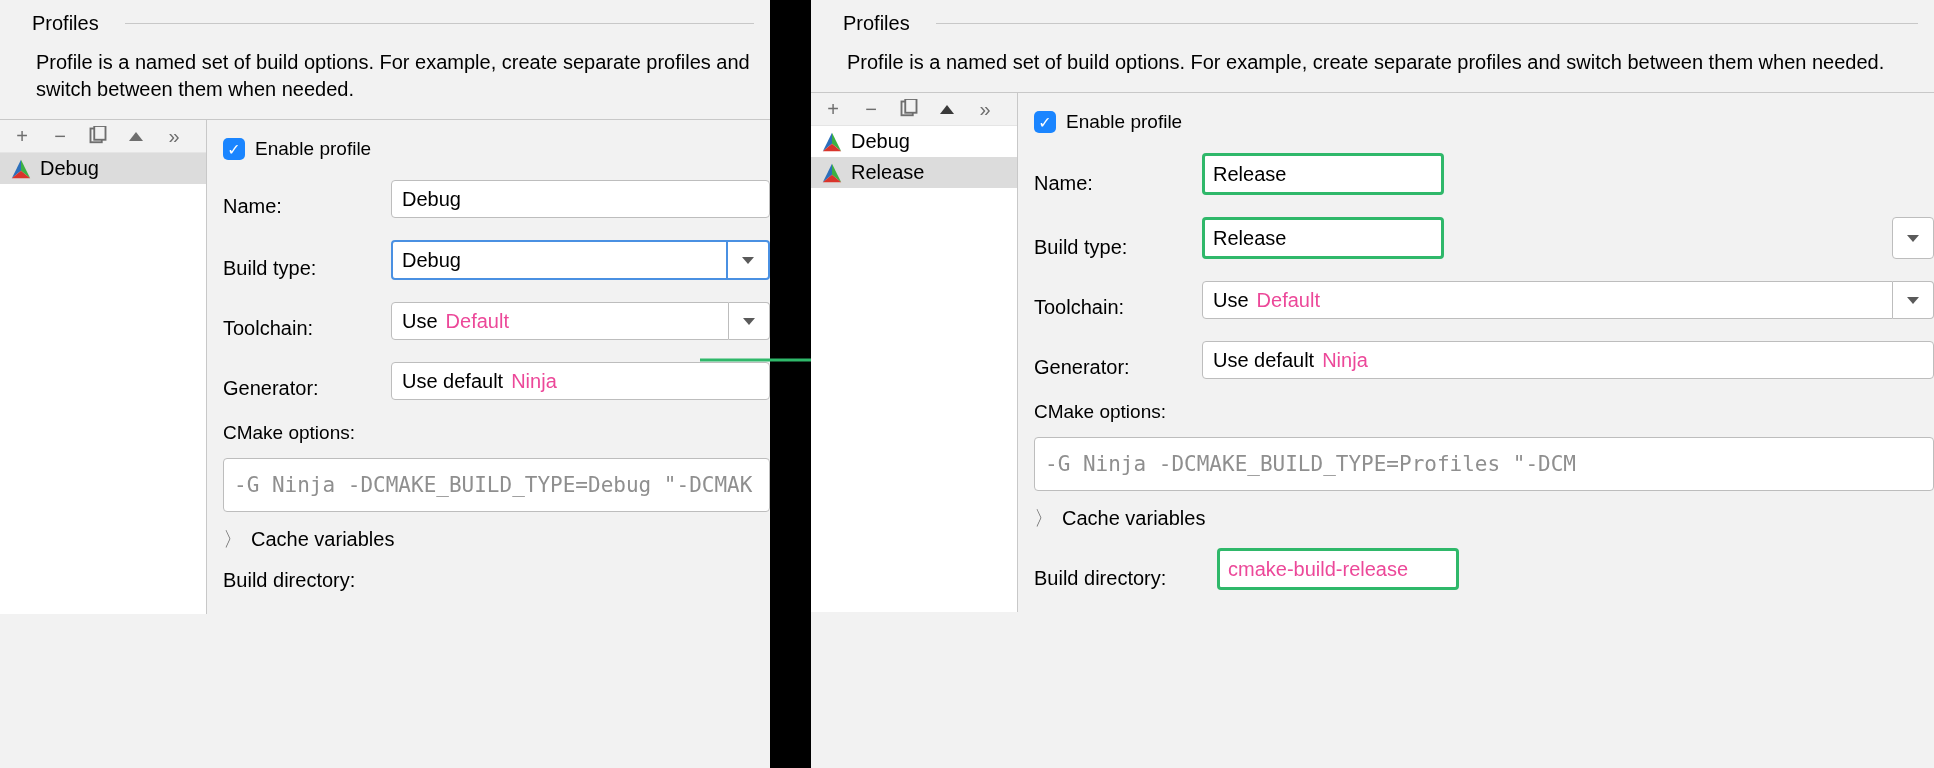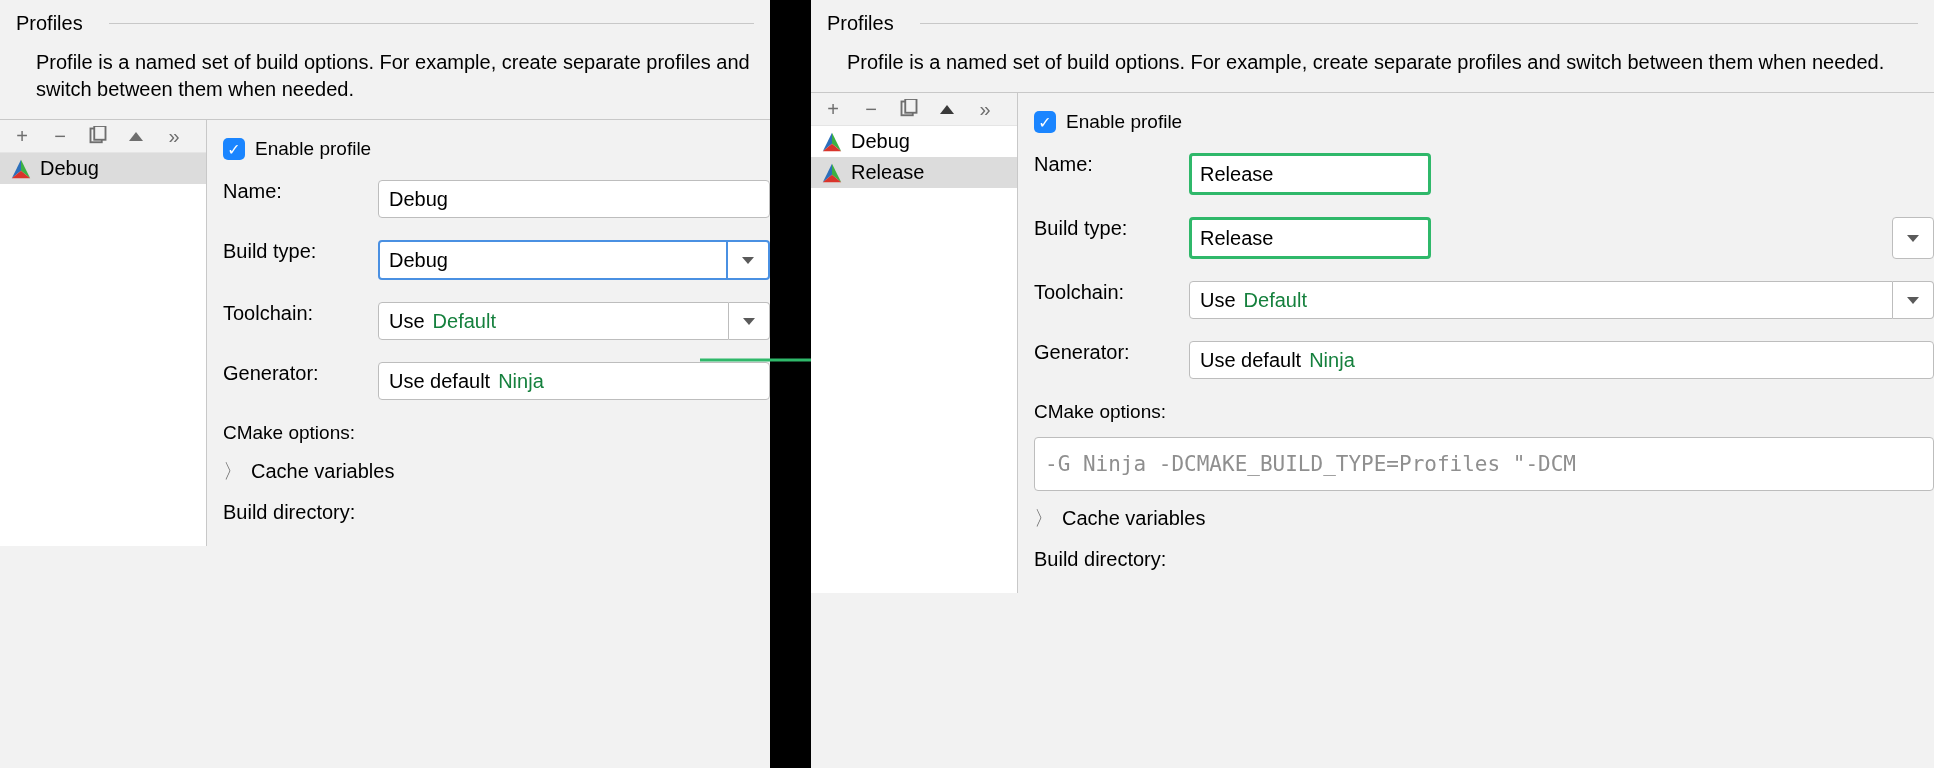--- a/index.html
+++ b/index.html
@@ -1,46 +1,46 @@
 <!DOCTYPE html>
 <html><head>
 <meta charset="utf-8">
 <style>
   html,body{margin:0;padding:0;font-family:-apple-system,BlinkMacSystemFont,"Segoe UI",Arial,sans-serif;font-size:19px;color:#000;background:#000;}
   .stage{position:relative;width:1934px;height:768px;}
   .pane{position:absolute;top:0;height:768px;background:#f2f2f2;overflow:hidden;}
   .pane.left{left:0;width:770px;}
   .pane.right{left:811px;width:1123px;}
-  .section-hdr{display:flex;align-items:center;padding:12px 16px 0 16px;gap:12px;}
+  .section-hdr{display:flex;align-items:center;padding:12px 16px 0 32px;gap:12px;}
   .section-title{font-size:20px;color:#000;margin-right:14px;}
   .section-line{flex:1;height:1px;background:#c8c8c8;}
   .desc{padding:14px 16px 16px 16px;font-size:20px;line-height:1.35;color:#000;margin-left:20px;}
   .body{display:flex;border-top:1px solid #c8c8c8;}
   .sidebar{width:206px;background:#fff;border-right:1px solid #c8c8c8;display:flex;flex-direction:column;}
   .toolbar{display:flex;align-items:center;gap:18px;padding:6px 12px;border-bottom:1px solid #e5e5e5;color:#6e6e6e;background:#f2f2f2;}
   .tb-btn{width:20px;height:20px;display:flex;align-items:center;justify-content:center;cursor:pointer;font-size:20px;color:#6e6e6e;}
   .plist{flex:1;}
   .pitem{display:flex;align-items:center;gap:8px;padding:4px 10px;font-size:20px;cursor:pointer;}
   .pitem.sel{background:#dcdcdc;}
   .tri-icon{width:22px;height:22px;position:relative;}
   .tri-icon svg{width:22px;height:22px;display:block;}
   .form{flex:1;padding:18px 0 0 16px;}
-  .row{display:flex;align-items:flex-start;margin-bottom:22px;}
+  .row{display:flex;align-items:flex-end;margin-bottom:22px;gap:13px;}
   .lbl{width:155px;font-size:20px;color:#000;}
   .ck{display:flex;align-items:center;gap:10px;margin-bottom:20px;}
   .ckbox{width:22px;height:22px;border-radius:5px;background:#1a85ff;display:flex;align-items:center;justify-content:center;color:#fff;font-size:16px;}
   .tx{background:#fff;border:1px solid #bdbdbd;border-radius:4px;height:36px;display:flex;align-items:center;padding:0 10px;font-size:20px;min-width:0;}
   .tx.grow{flex:1;}
   .combo{flex:1;display:flex;align-items:stretch;}
   .combo .tx{flex:1;border-top-right-radius:0;border-bottom-right-radius:0;}
   .combo .dd{width:40px;border:1px solid #bdbdbd;border-left:none;border-top-right-radius:4px;border-bottom-right-radius:4px;background:#fff;display:flex;align-items:center;justify-content:center;cursor:pointer;}
   .combo.focus .tx{border:2px solid #4a90e2;padding:0 9px;}
   .combo.focus .dd{border-color:#4a90e2;border-width:2px 2px 2px 0;}
   .hl-g{border:3px solid #2fb86a !important;padding:0 8px;}
-  .ghost{color:#15803d;}
+  .ghost{color:#ec4899;}
   .two-txt span.ghost{margin-left:8px;}
   .mono{font-family:ui-monospace,SFMono-Regular,Menlo,Consolas,monospace;color:#8f8f8f;font-size:21px;}
   .fullrow{margin:0 0 14px 0;}
   .cmbox{background:#fff;border:1px solid #bdbdbd;border-radius:4px;padding:8px 10px;height:36px;display:flex;align-items:center;overflow:hidden;white-space:nowrap;}
   .disc{display:flex;align-items:center;gap:8px;cursor:pointer;font-size:20px;margin:0 0 16px 0;}
   .disc .chev{color:#6e6e6e;}
   .arrow{position:absolute;left:700px;top:340px;width:140px;height:40px;}
   .arrow svg{width:140px;height:40px;}
   .drop-tri{width:0;height:0;border-left:6px solid transparent;border-right:6px solid transparent;border-top:7px solid #5a5a5a;}
   .up-tri{width:0;height:0;border-left:7px solid transparent;border-right:7px solid transparent;border-bottom:9px solid #6e6e6e;}
@@ -128,20 +128,25 @@
 
         <div class="row">
           <span class="lbl">Generator:</span>
           <div class="tx grow two-txt">
               <span>Use default</span>
               <span class="ghost">Ninja</span>
             </div>
         </div>
 
         <div class="fullrow"><span>CMake options:</span></div>
+        <div class="fullrow">
+          <div class="cmbox mono">
+              <span>-G Ninja -DCMAKE_BUILD_TYPE=Debug "-DCMAK</span>
+            </div>
+        </div>
 
         <div class="disc">
           <span class="chev">〉</span>
           <span>Cache variables</span>
         </div>
 
         <div class="row">
           <span class="lbl" style="width:170px">Build directory:</span>
         </div>
       </div>
@@ -256,18 +261,21 @@
             </div>
         </div>
 
         <div class="disc">
           <span class="chev">〉</span>
           <span>Cache variables</span>
         </div>
 
         <div class="row">
           <span class="lbl" style="width:170px">Build directory:</span>
+          <div class="tx hl-g" style="width:220px">
+              <span class="ghost">cmake-build-release</span>
+            </div>
         </div>
       </div>
     </div>
   </div>
 
 </div>
 
 </body></html>

